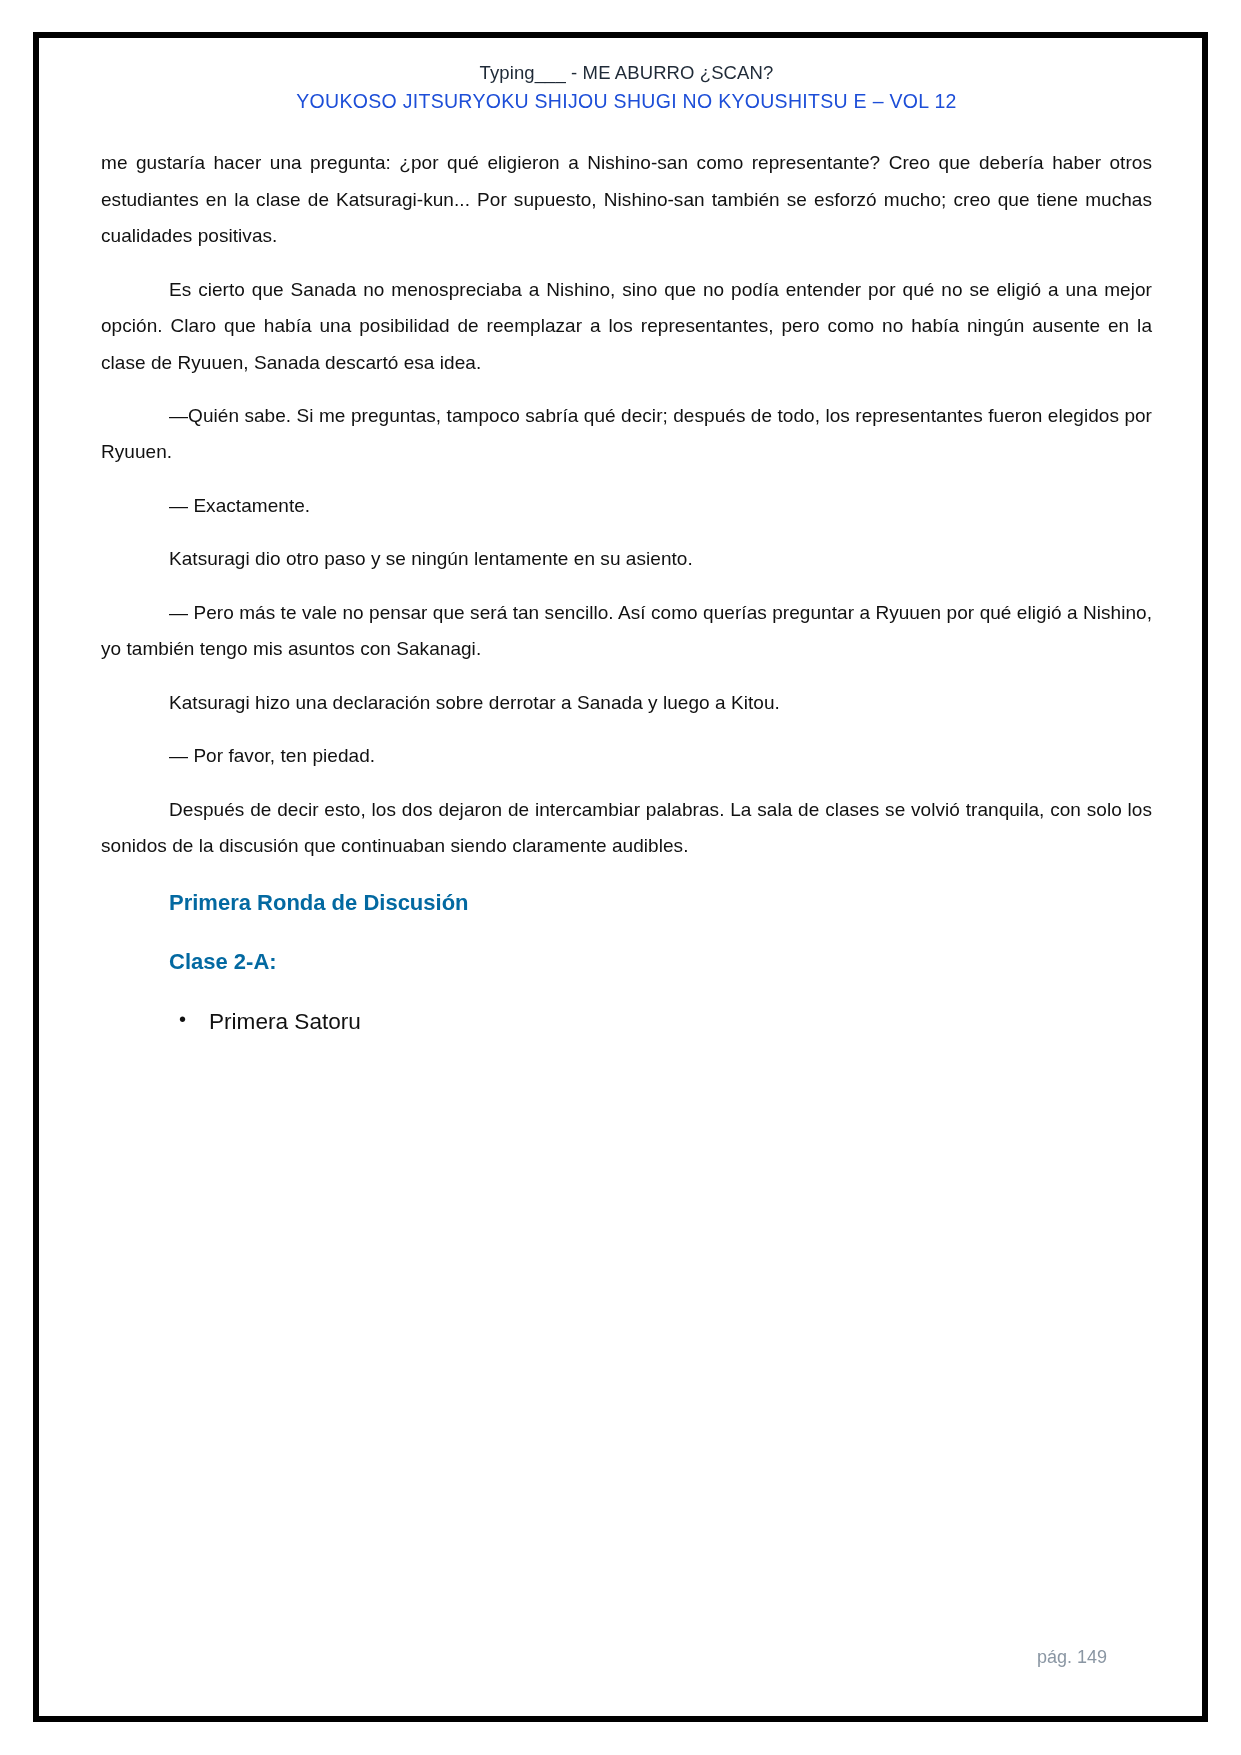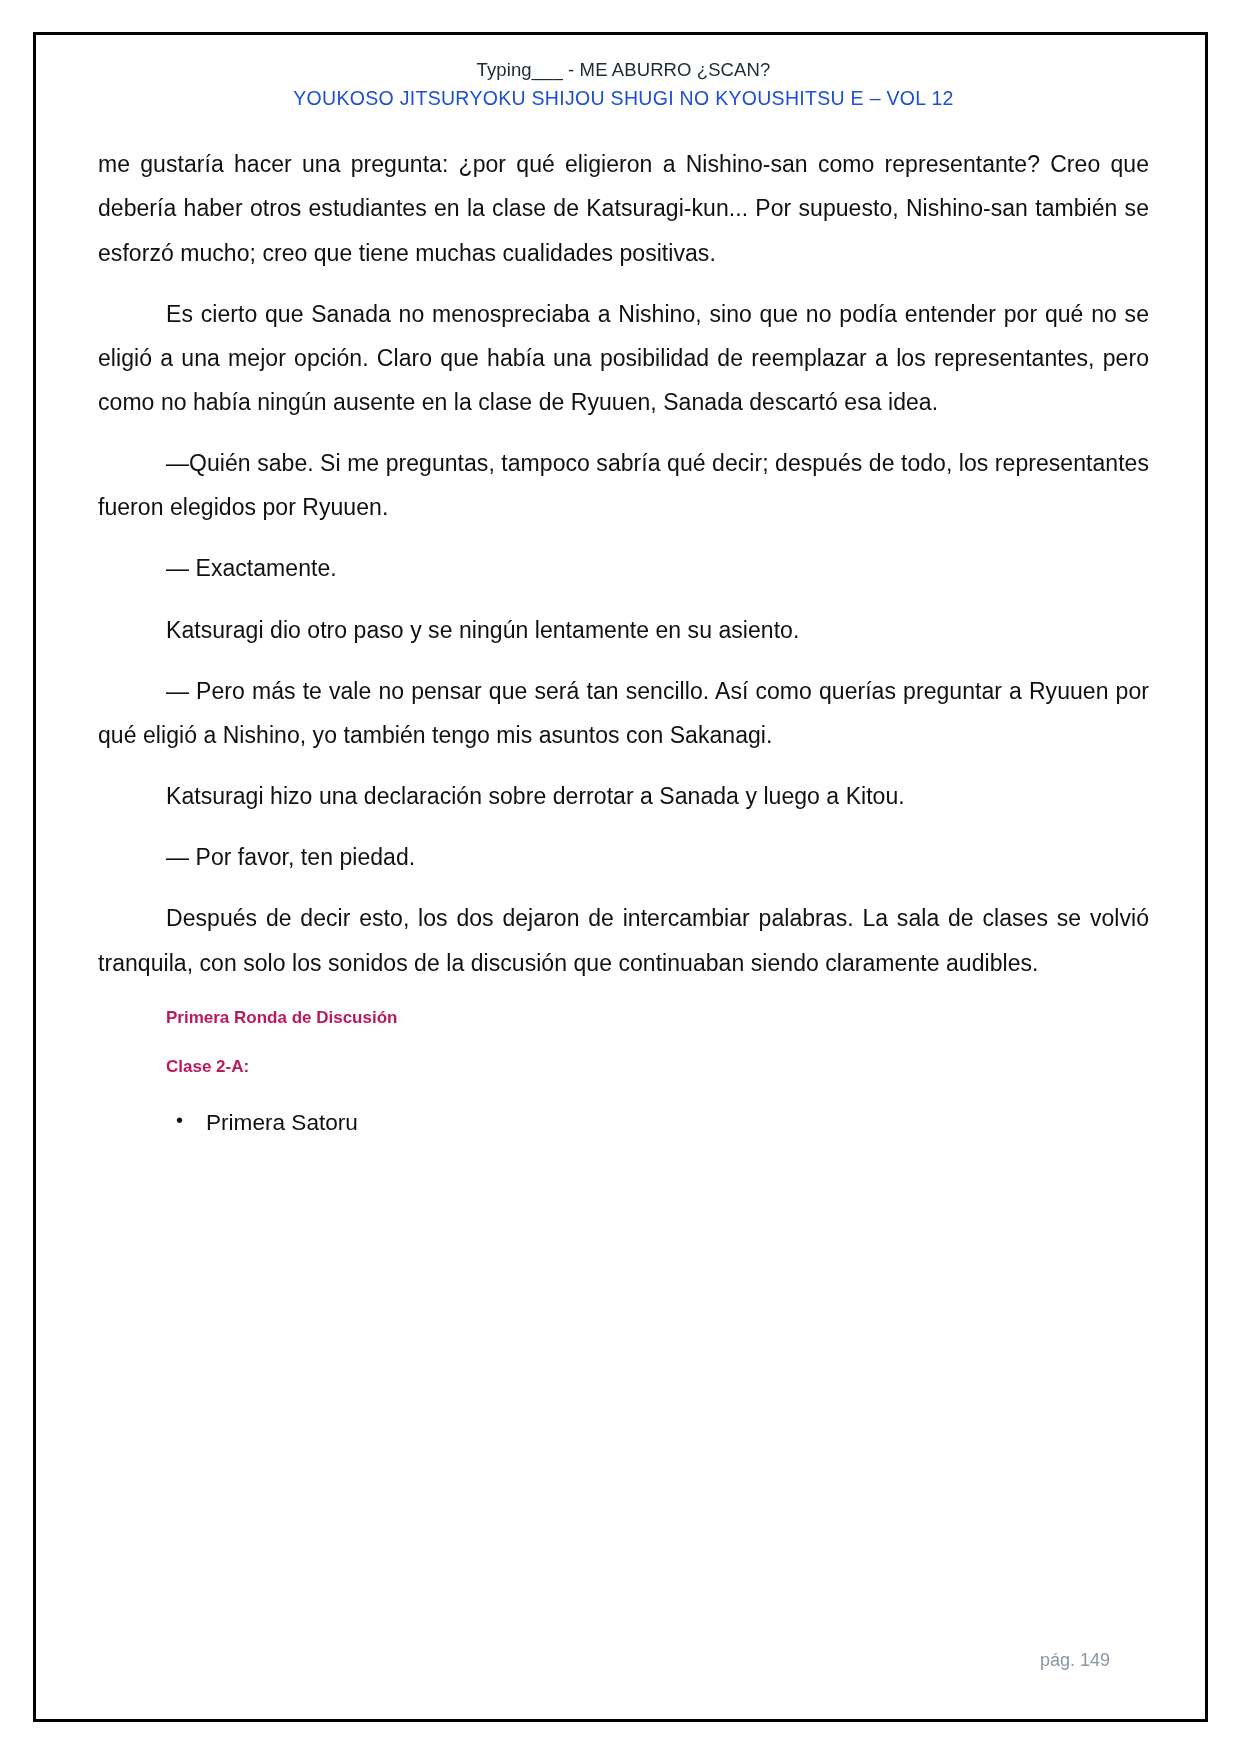--- a/index.html
+++ b/index.html
@@ -14,21 +14,21 @@
     color: #000000;
     position: relative;
     overflow: hidden;
   }
   .page-frame {
     position: absolute;
     left: 33px;
     top: 32px;
     width: 1175px;
     height: 1690px;
-    border: 3px solid #000000;
+    border: 6px solid #000000;
     box-sizing: border-box;
     background: #ffffff;
   }
   .page-inner {
     position: absolute;
     left: 62px;
     top: 22px;
     width: 1051px;
     height: 1640px;
   }
@@ -50,41 +50,41 @@
     color: #1d4ed8;
     letter-spacing: 0.3px;
     line-height: 1.4;
     margin: 0;
     white-space: nowrap;
   }
   .body-area {
     margin-top: 30px;
   }
   p.para {
-    font-size: 23px;
+    font-size: 19px;
     line-height: 1.92;
     text-align: justify;
     text-justify: inter-word;
     margin: 0 0 17px 0;
     color: #111111;
     letter-spacing: 0.05px;
   }
   p.para.indent {
     text-indent: 68px;
   }
   p.para.noindent {
     text-indent: 0;
   }
   p.heading {
-    font-size: 17px;
+    font-size: 22px;
     font-weight: bold;
     line-height: 1.92;
     margin: 0 0 17px 0;
     text-indent: 68px;
-    color: #be185d;
+    color: #0369a1;
   }
   ul.bullet-list {
     margin: 0;
     padding: 0 0 0 108px;
     list-style: none;
   }
   ul.bullet-list li {
     font-size: 22.6px;
     line-height: 1.92;
     position: relative;

